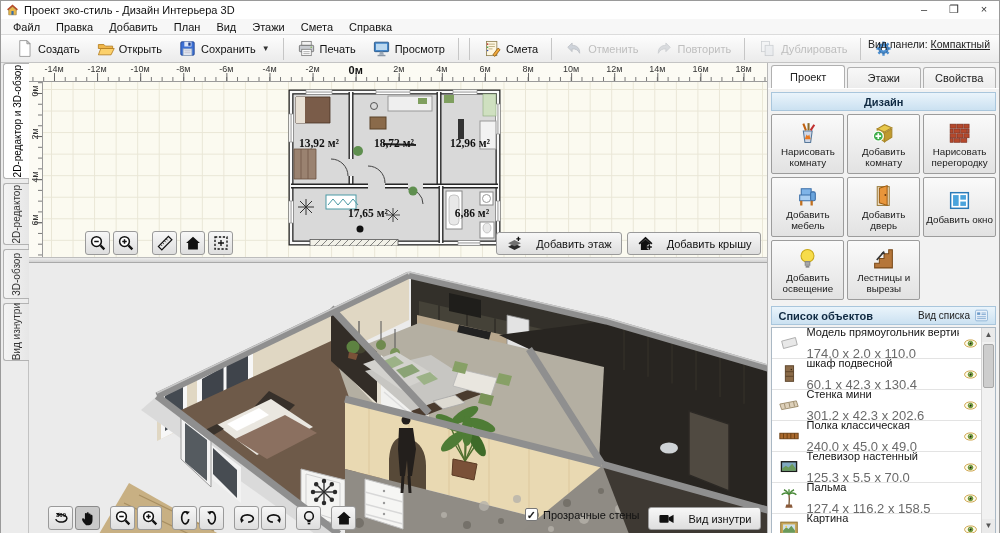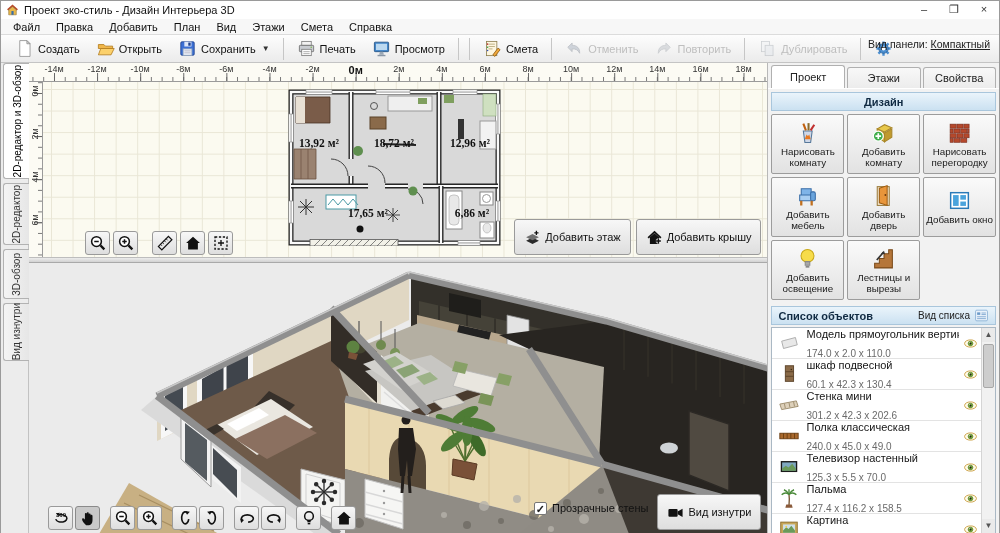--- a/index.html
+++ b/index.html
@@ -54,21 +54,21 @@
   #canvas2d { position:absolute; left:14px; top:19px; right:0; bottom:0; background-color:#fbfaf0;
     background-image:linear-gradient(#e9e6d6 1px,transparent 1px),linear-gradient(90deg,#e9e6d6 1px,transparent 1px);
     background-size:21.55px 21.55px; background-position:8px 7px;font-weight:bold; }
   #plan { position:absolute; left:245px; top:7px; width:213px; height:157px; }
   #tools2d { position:absolute; left:56px; bottom:2px; display:flex; gap:3px; align-items:center; }
   .sq-btn { width:25px; height:24px; background:linear-gradient(#f7f7f7,#dedede); border:1px solid #9a9a9a; border-radius:3px; display:flex; align-items:center; justify-content:center; }
   .sq-btn .ic { width:18px; height:18px; }
   .sq-btn.pressed { background:#c9c9c9; border-color:#8a8a8a; }
   .gap8 { width:8px; } .gap6 { width:6px; }
   #floorbtns { position:absolute; right:6px; bottom:2px; display:flex; gap:5px; }
-  .bar-btn { display:flex; align-items:center; gap:4px; height:36px; padding:0 9px; background:linear-gradient(#f7f7f7,#dedede); border:1px solid #9a9a9a; border-radius:3px; font-size:11px; color:#111;margin-top:8px; }
+  .bar-btn { display:flex; align-items:center; gap:13px; height:23px; padding:0 9px; background:linear-gradient(#f7f7f7,#dedede); border:1px solid #9a9a9a; border-radius:3px; font-size:11px; color:#111;margin-top:8px; }
   .bar-btn .ic { width:17px; height:17px; }
 
   
   #splitter { height:6px; background:linear-gradient(#ececec,#d2d2d2); border-top:1px solid #bdbdbd; border-bottom:1px solid #a9a9a9; }
 
   
   #viewer3d { position:relative; height:271px; background:#ececec; overflow:hidden; }
   #scene3d { position:absolute; inset:0; }
   #tools3d { position:absolute; left:19px; bottom:4px; display:flex; gap:2px; align-items:center; }
   #controls3d { position:absolute; right:6px; bottom:4px; display:flex; gap:9px; align-items:center; }
@@ -88,21 +88,21 @@
   .dsg-btn { height:60px; background:linear-gradient(#fafafa,#e2e2e2); border:1px solid #9c9c9c; border-radius:2px; display:flex; flex-direction:column; align-items:center; justify-content:center; gap:2px; padding:2px 1px; }
   .dsg-btn .ic { width:25px; height:25px; }
   .dsg-btn .lbl { font-size:9.8px; line-height:1.12; text-align:center; color:#1a1a1a; }
   #objlist-wrap { position:relative; flex:1; margin:0 3px 0 3px; border:1px solid #aab8c4; background:#fff; overflow:hidden; }
   #objlist { position:absolute; left:0; top:0; right:14px; bottom:0; }
   .obj-row { display:flex; align-items:center; height:31px; border-bottom:1px solid #e3e3e3; padding-left:3px; }
   .obj-thumb { width:27px; height:24px; display:flex; align-items:center; justify-content:center; }
   .obj-thumb .ic { width:22px; height:22px; }
   .obj-txt { flex:1; padding-left:4px; overflow:hidden; }
   .obj-name { font-size:11px; color:#151515; white-space:nowrap; }
-  .obj-dims { font-size:10px; color:#6a6a6a;margin-top:8px; }
+  .obj-dims { font-size:13px; color:#6a6a6a;margin-top:8px; }
   .obj-eye { width:22px; display:flex; justify-content:center; }
   .obj-eye .ic { width:15px; height:15px; }
   #scrollbar { position:absolute; right:0; top:0; bottom:0; width:14px; background:#f1f1f1; border-left:1px solid #d5d5d5; }
   .sb-arrow { position:absolute; left:0; width:13px; height:14px; background:#eaeaea; color:#555; font-size:8px; text-align:center; line-height:14px; }
   #sb-thumb { position:absolute; left:1px; top:16px; width:11px; height:44px; background:#cdcdcd; border:1px solid #a8a8a8; border-radius:2px; }
 
   svg { display:block; }
 </style>
 </head>
 <body>

